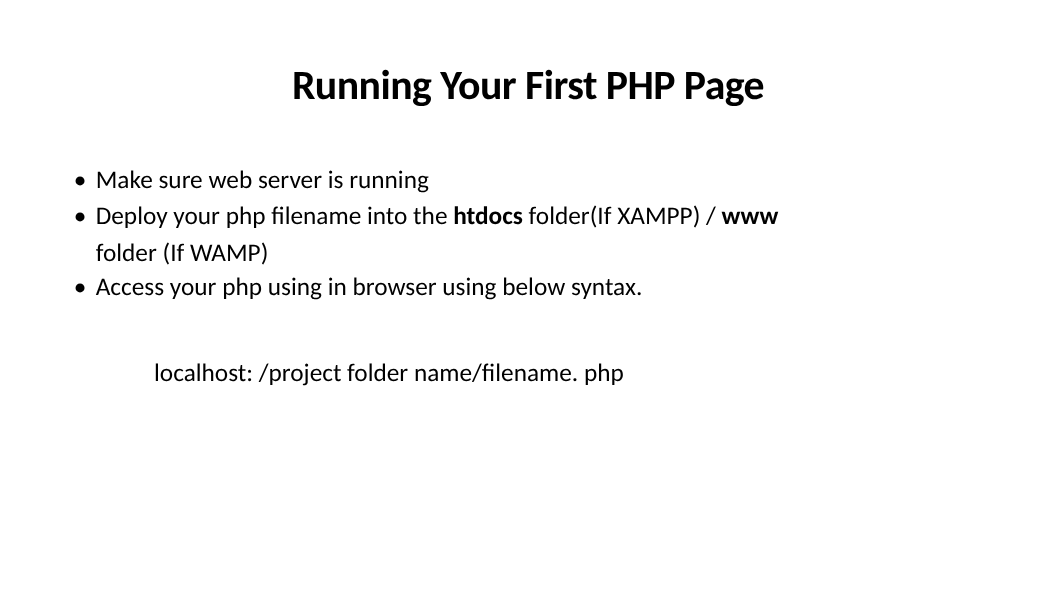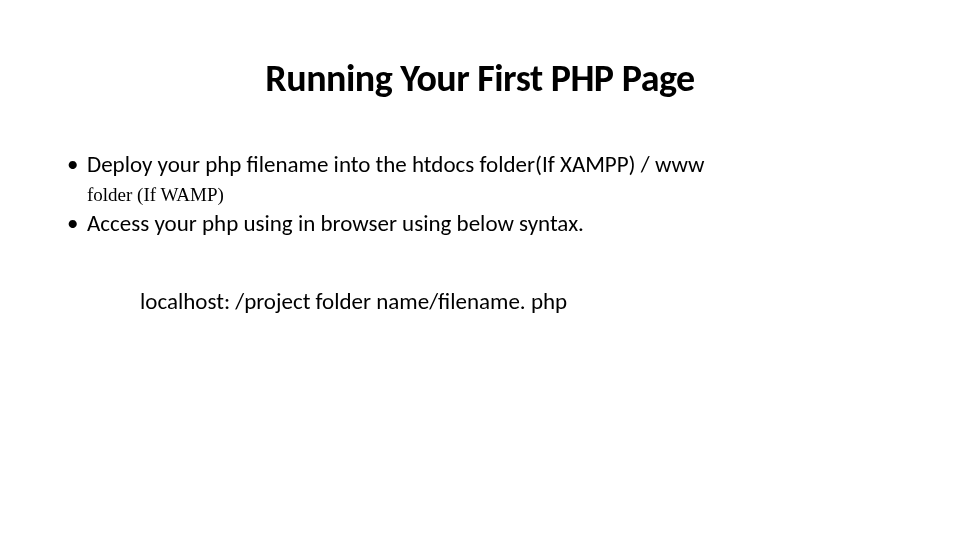--- a/index.html
+++ b/index.html
@@ -33,40 +33,40 @@
       margin-bottom: 2px;
     }
     .bullet-list li::before {
       content: "•";
       position: absolute;
       left: 2px;
       top: 0;
     }
     .continuation {
       padding-left: 22px;
-      font-size: 19px;
+      font-size: 23px;
       line-height: 1.35;
-      font-family: Liberation Serif, serif;
     }
     .bold {
-      font-weight: 400;
+      font-weight: 700;
       text-align: right;
     }
     .syntax-line {
       margin-top: 48px;
       margin-left: 75px;
       font-size: 23px;
     }
   </style>
 </head>
 <body>
 
 <h1 class="title">Running Your First PHP Page</h1>
 
 <ul class="bullet-list">
+  <li>Make sure web server is running</li>
   <li>
     <span>Deploy your php filename into the </span><span class="bold">htdocs</span><span> folder(If XAMPP) / </span><span class="bold">www</span>
   </li>
 </ul>
 <div class="continuation">folder (If WAMP)</div>
 <ul class="bullet-list">
   <li>Access your php using in browser using below syntax.</li>
 </ul>
 
 <div class="syntax-line">localhost: /project folder name/filename. php</div>

